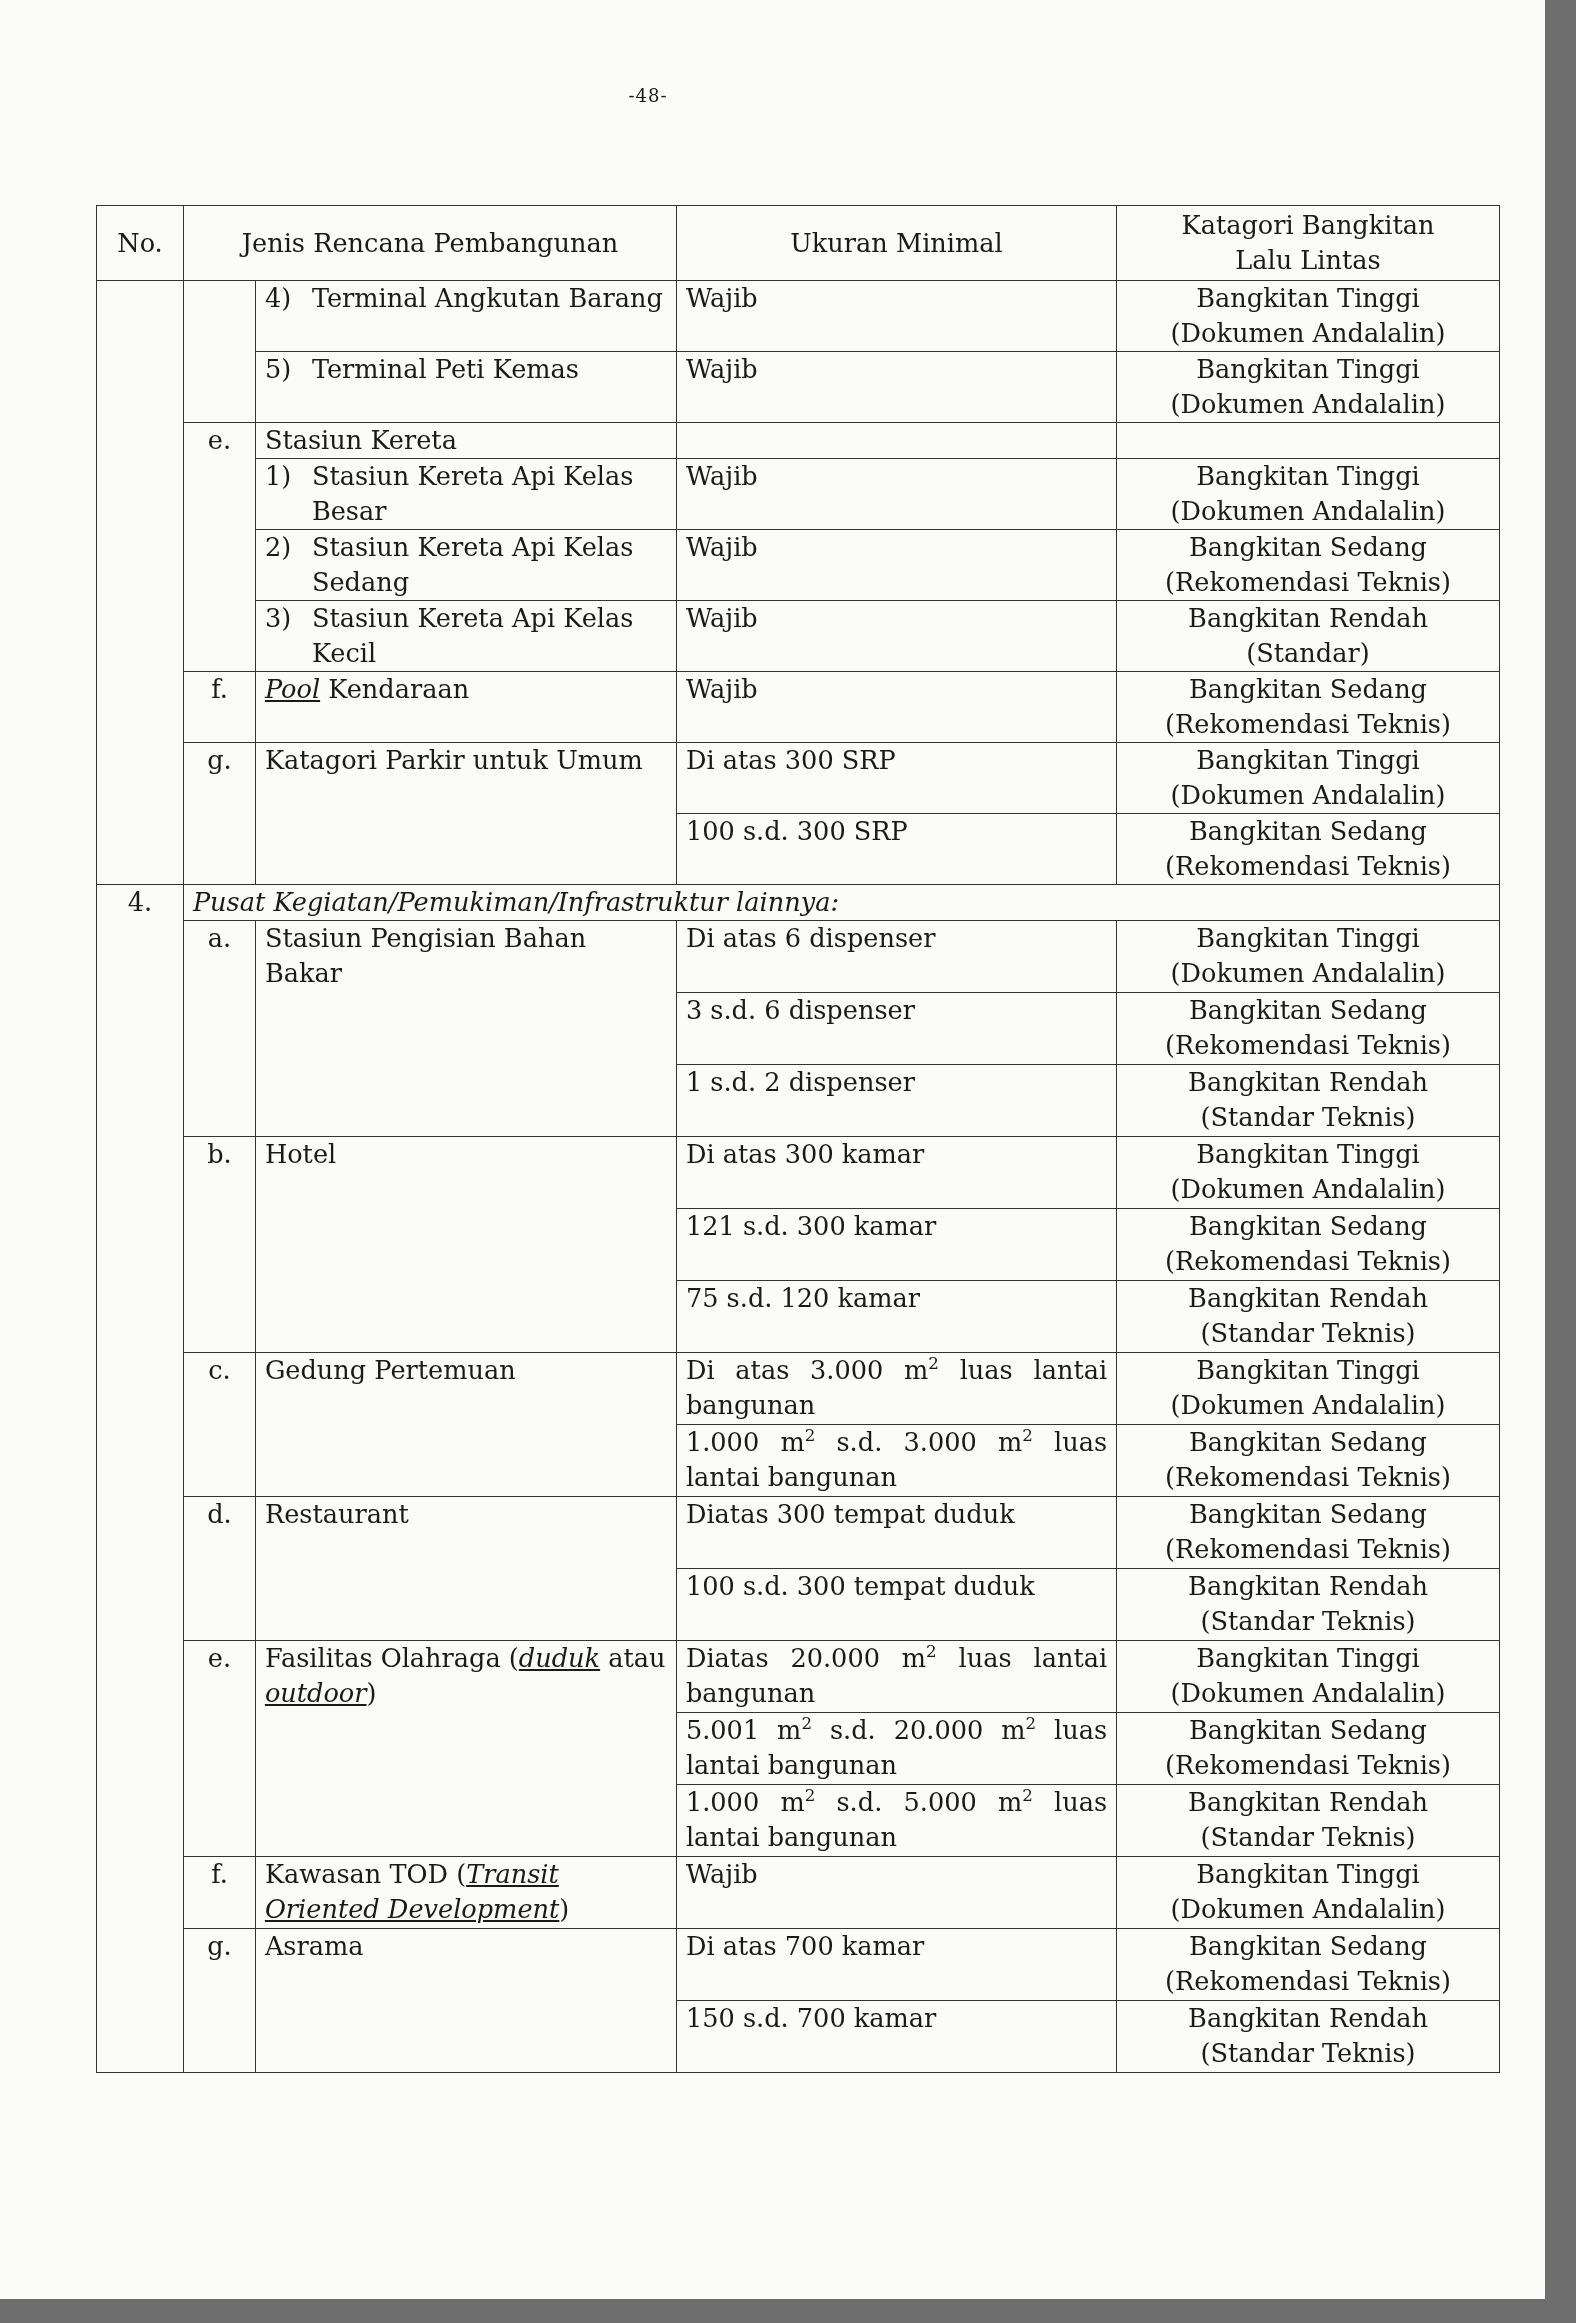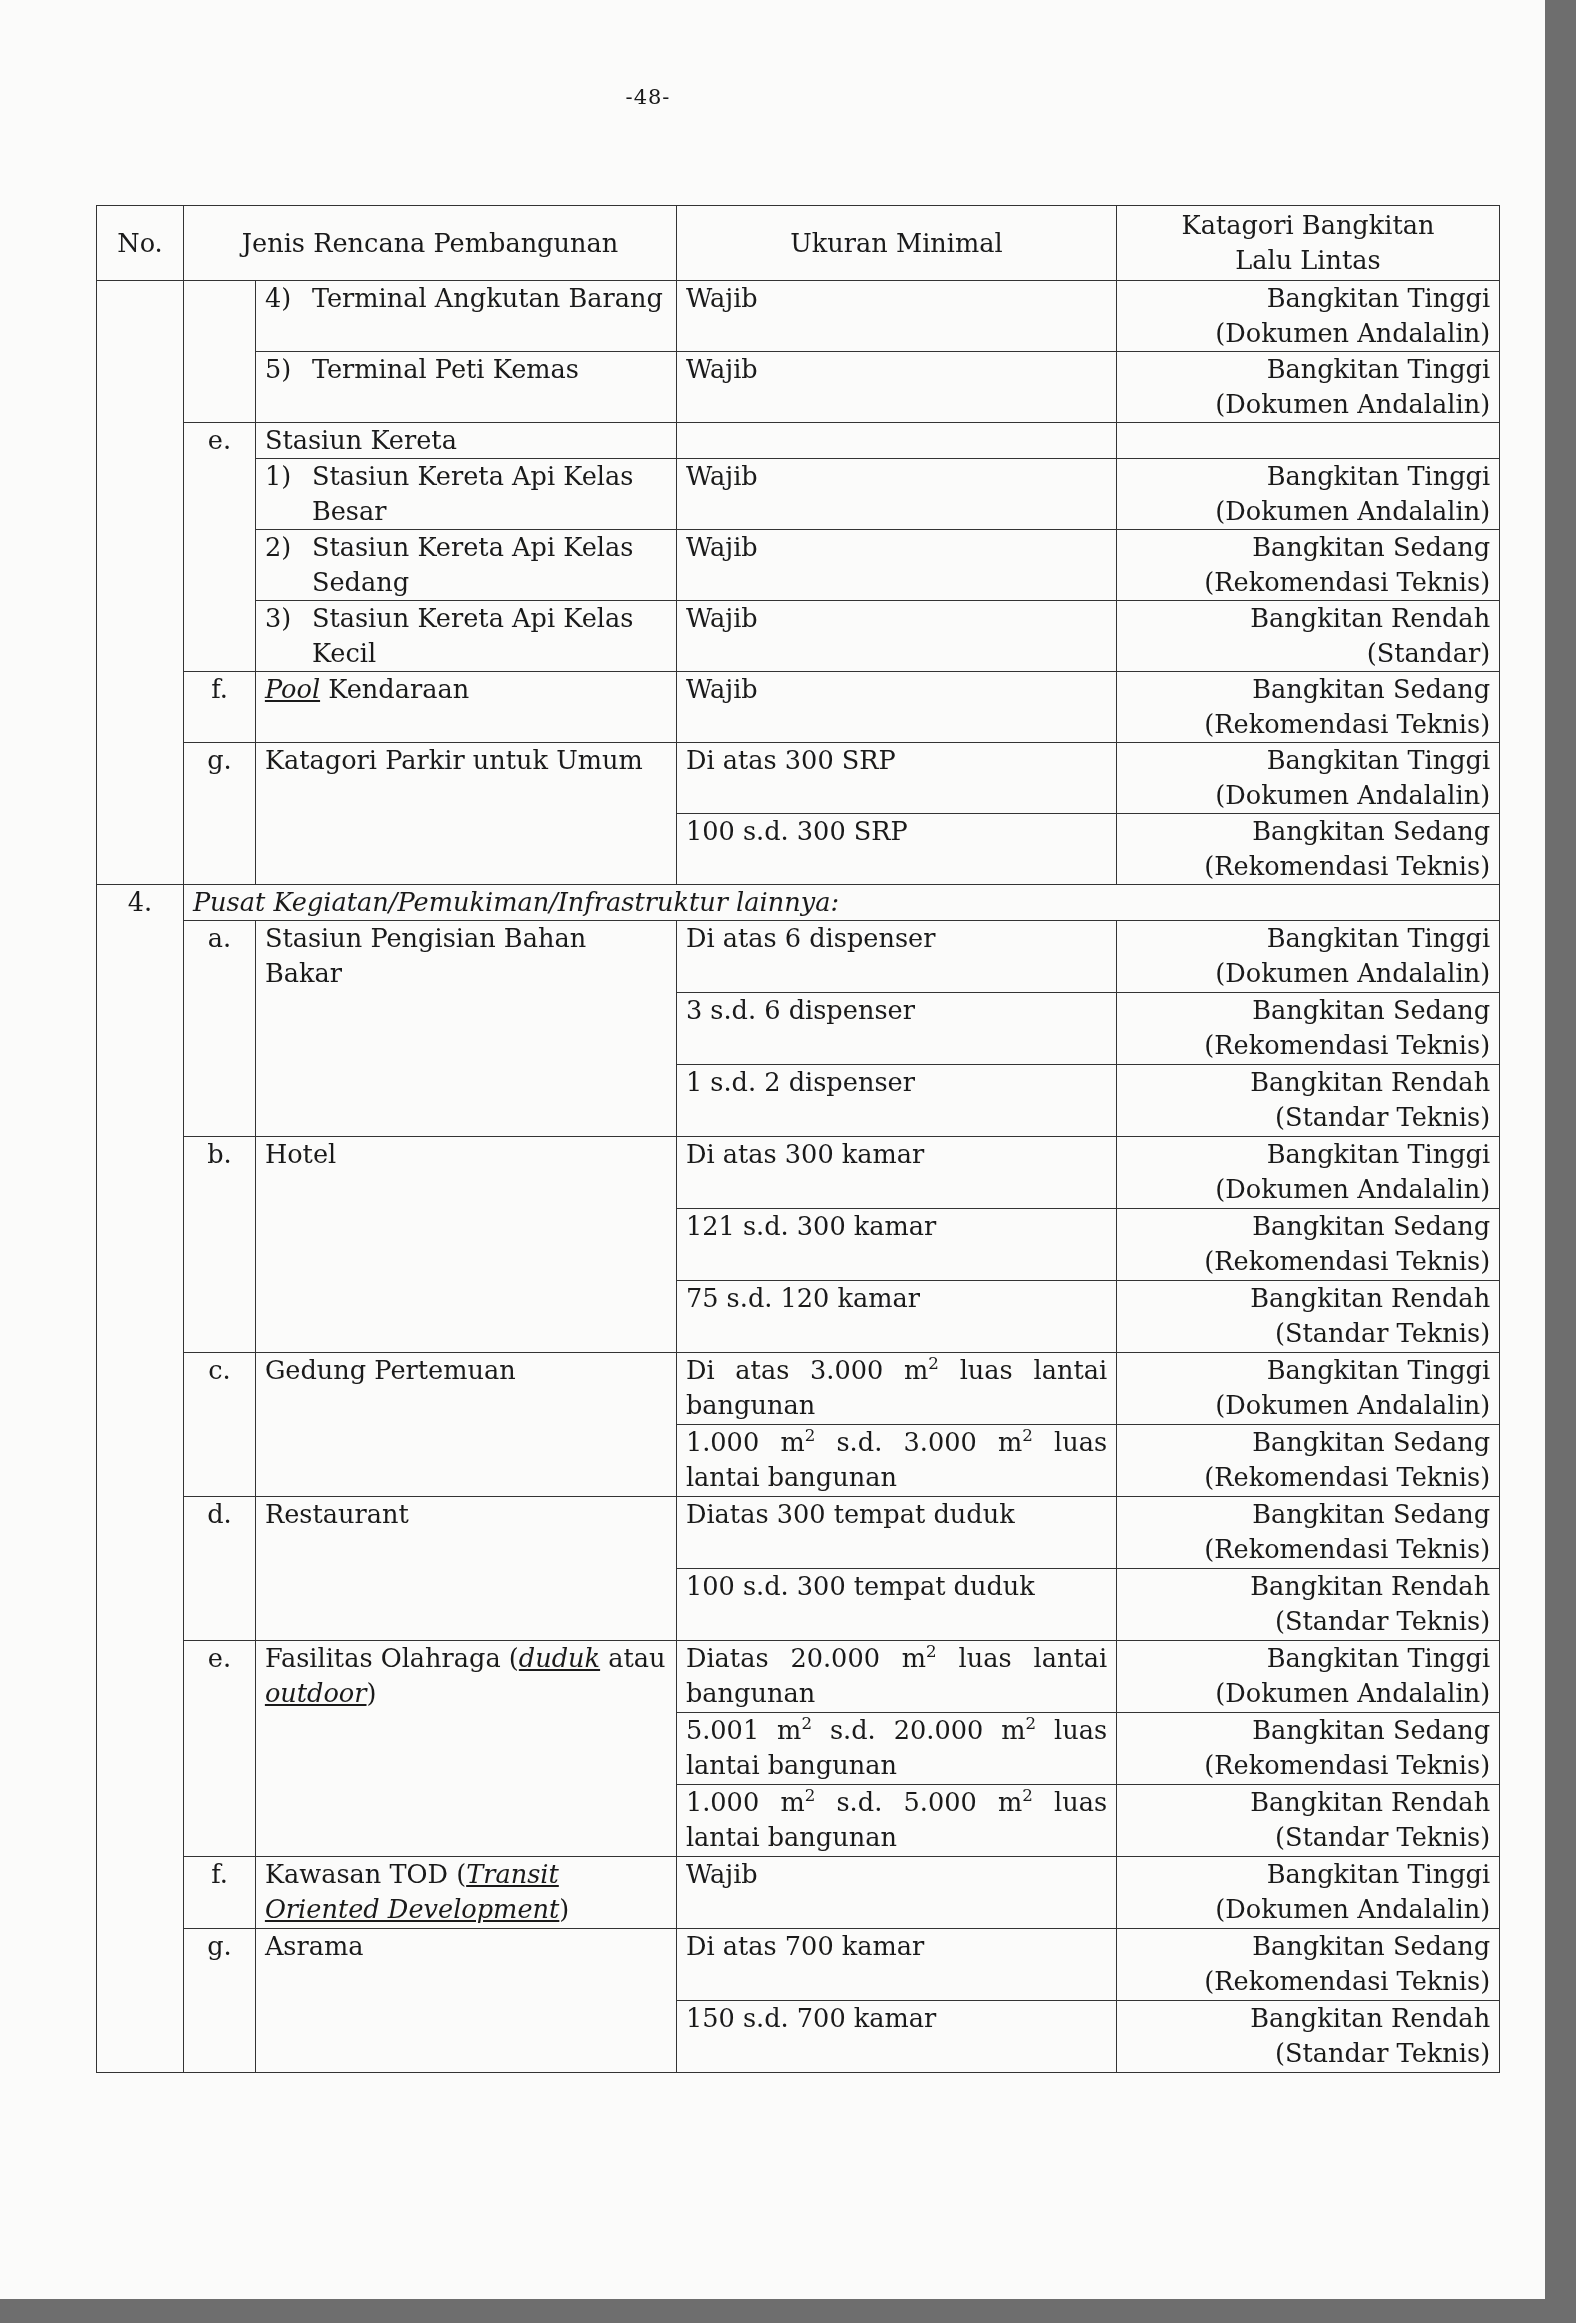--- a/index.html
+++ b/index.html
@@ -1,25 +1,25 @@
 <!DOCTYPE html>
 <html><head>
 <meta charset="utf-8">
 <style>
   html, body { margin:0; padding:0; }
   body { width:1576px; height:2324px; background:#6e6e6e; position:relative; overflow:hidden;
          font-family:"DejaVu Serif","Liberation Serif",serif; color:#1a1a1a; }
   .page { position:absolute; left:0; top:0; width:1545px; height:2299px; background:#fbfbfa; }
-  .pagenum { position:absolute; top:85px; left:0; width:1296px; text-align:center; font-size:21px; letter-spacing:1px; }
+  .pagenum { position:absolute; top:85px; left:0; width:1296px; text-align:center; font-size:18px; letter-spacing:1px; }
   .tbl { position:absolute; left:96px; top:205px; width:1403px; border-collapse:collapse; table-layout:fixed; font-size:25.6px; line-height:35px;padding-left:24px; }
   .tbl td, .tbl th { border:1.5px solid #333; padding:0 8.9px; vertical-align:top; font-weight:normal; }
   .tbl th { text-align:center; vertical-align:middle; padding:2px 5.9px; }
   .c-no { text-align:center; }
   .c-let { text-align:center; }
-  .c-kat { text-align:right; }
+  .c-kat { text-align:center; }
   .c-uk { text-align:justify; text-align-last:left; }
   .hang { display:flex; }
   .hang .lbl { flex:0 0 47px; }
   .it { font-style:italic;text-decoration:underline; }
   sup { font-size:16.7px; line-height:0; vertical-align:9.9px; }
 </style>
 </head>
 <body>
 
 <div class="page">

